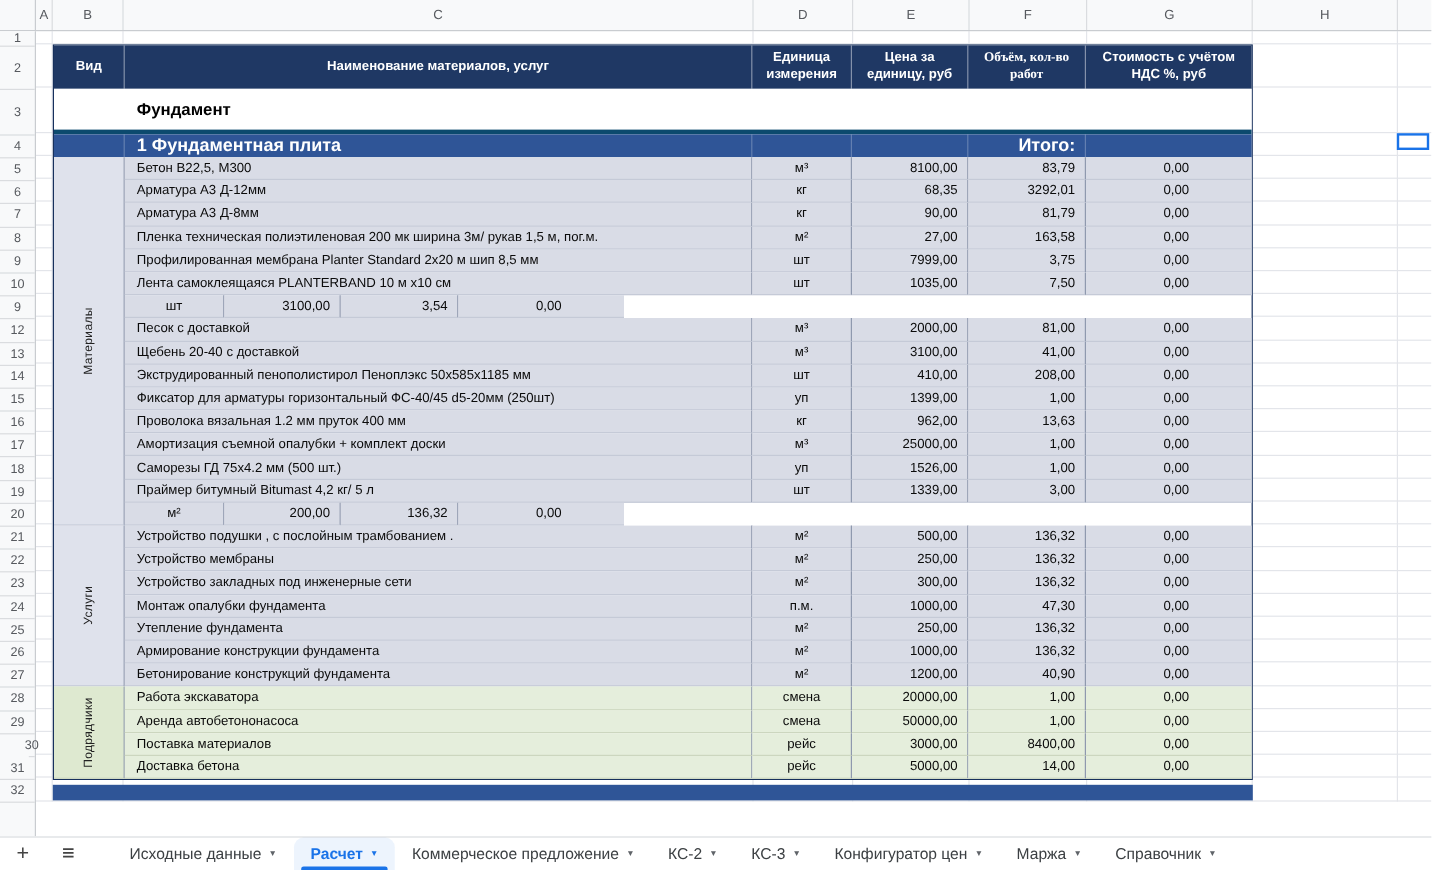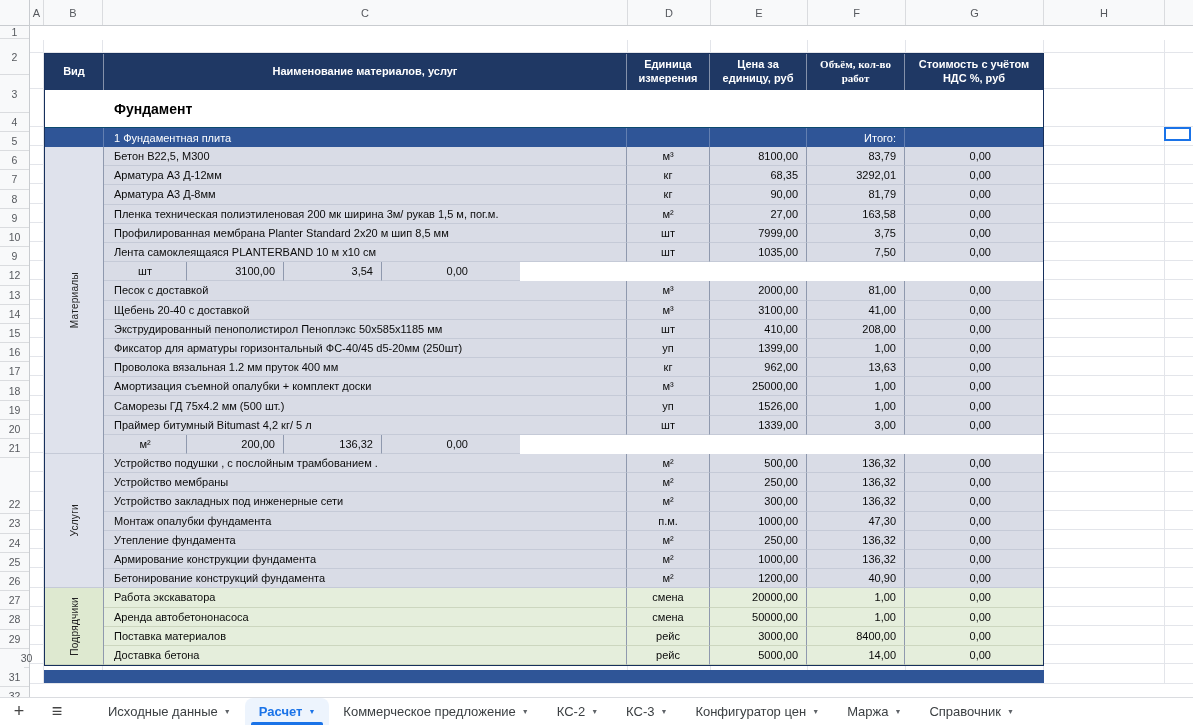--- a/index.html
+++ b/index.html
@@ -6,39 +6,39 @@
   html,body{width:1193px;height:725px;}
   body{position:relative;overflow:hidden;background:#fff;font-family:"Liberation Sans",sans-serif;}
 
   
   .colbar{position:absolute;left:0;top:0;width:1193px;height:26px;display:flex;background:#f8f9fa;border-bottom:1px solid #c9ccd0;z-index:5;}
   .corner{width:30px;height:100%;background:#f8f9fa;border-right:1px solid #c9ccd0;}
   .colhead{height:100%;display:flex;align-items:center;justify-content:center;font-size:11px;color:#56595e;border-right:1px solid #dadcdf;}
   .gutter{position:absolute;left:0;top:26px;width:30px;height:671px;background:#f8f9fa;border-right:1px solid #c9ccd0;z-index:5;display:flex;flex-direction:column;}
   .rowhead{display:flex;align-items:center;justify-content:center;font-size:10.5px;color:#56595e;border-bottom:1px solid #dadcdf;flex:none;}
 
-  .canvas{position:absolute;left:30px;top:40px;width:1163px;height:671px;background:#fff;overflow:hidden;}
+  .canvas{position:absolute;left:30px;top:24px;width:1163px;height:671px;background:#fff;overflow:hidden;}
   .hline{position:absolute;left:0;width:100%;height:1px;background:#e3e5ea;}
   .vline{position:absolute;top:0;width:1px;background:#e3e5ea;}
 
   
   .table{position:absolute;left:14px;top:13px;width:1000px;border:1px solid #17305c;background:#fff;z-index:2;}
   .thead{display:flex;height:36px;background:#1f3864;}
   .hc{display:flex;align-items:center;justify-content:center;text-align:center;color:#fff;font-weight:bold;font-size:11px;line-height:1.25;border-right:1px solid rgba(255,255,255,.45);}
   .h-kind{width:59px;}
   .h-name{flex:1;}
   .h-unit{width:83px;padding:0 5px;}
   .h-price{width:97px;padding:0 12px;}
   .h-qty{width:98px;padding:0 12px;font-family:Liberation Serif, serif;}
   .h-cost{width:138px;padding:0 8px;border-right:none;}
 
-  .section{height:38px;background:#fff;display:flex;align-items:center;padding-left:69px;font-weight:bold;font-size:14px;color:#000;border-bottom:1px solid #0c4a6e;}
+  .section{height:38px;background:#fff;display:flex;align-items:center;padding-left:69px;font-weight:bold;font-size:14px;color:#000;border-bottom:4px solid #0c4a6e;}
 
   .subsection{display:flex;height:19px;background:#2f5597;}
-  .sc{border-right:1px solid rgba(255,255,255,.25);display:flex;align-items:center;color:#fff;font-weight:normal;font-size:11px;white-space:nowrap;}
+  .sc{border-right:1px solid rgba(255,255,255,.25);display:flex;align-items:center;color:#fff;font-weight:bold;font-size:15px;white-space:nowrap;}
   .s-b{width:59px;}
   .s-name{flex:1;padding-left:10px;}
   .s-unit{width:83px;}
   .s-price{width:97px;}
   .s-qty{width:98px;justify-content:flex-end;padding-right:8px;}
   .s-cost{width:138px;border-right:none;}
 
   .group{display:flex;}
   .grows{flex:1;display:flex;flex-direction:column;}
   .glabel{width:59px;display:flex;align-items:center;justify-content:center;border-right:1px solid #8f99ae;border-bottom:1px solid #c5cad7;}
@@ -99,21 +99,21 @@
     <div class="rowhead" style="height: 19.2px;">12</div>
     <div class="rowhead" style="height: 19.2px;">13</div>
     <div class="rowhead" style="height: 19.2px;">14</div>
     <div class="rowhead" style="height: 19.2px;">15</div>
     <div class="rowhead" style="height: 19.2px;">16</div>
     <div class="rowhead" style="height: 19.2px;">17</div>
     <div class="rowhead" style="height: 19.2px;">18</div>
     <div class="rowhead" style="height: 19.2px;">19</div>
     <div class="rowhead" style="height: 19.2px;">20</div>
     <div class="rowhead" style="height: 19.2px;">21</div>
-    <div class="rowhead" style="height: 19.2px; margin-top: 37px;">22</div>
+    <div class="rowhead" style="height: 19.2px;">22</div>
     <div class="rowhead" style="height: 19.2px;">23</div>
     <div class="rowhead" style="height: 19.2px;">24</div>
     <div class="rowhead" style="height: 19.2px;">25</div>
     <div class="rowhead" style="height: 19.2px;">26</div>
     <div class="rowhead" style="height: 19.2px;">27</div>
     <div class="rowhead" style="height: 19.2px;">28</div>
     <div class="rowhead" style="height: 19.2px;">29</div>
     <div class="rowhead" style="height: 19.2px; margin-left: 24px;">30</div>
     <div class="rowhead" style="height: 19.2px;">31</div>
     <div class="rowhead" style="height: 19.2px;">32</div>

